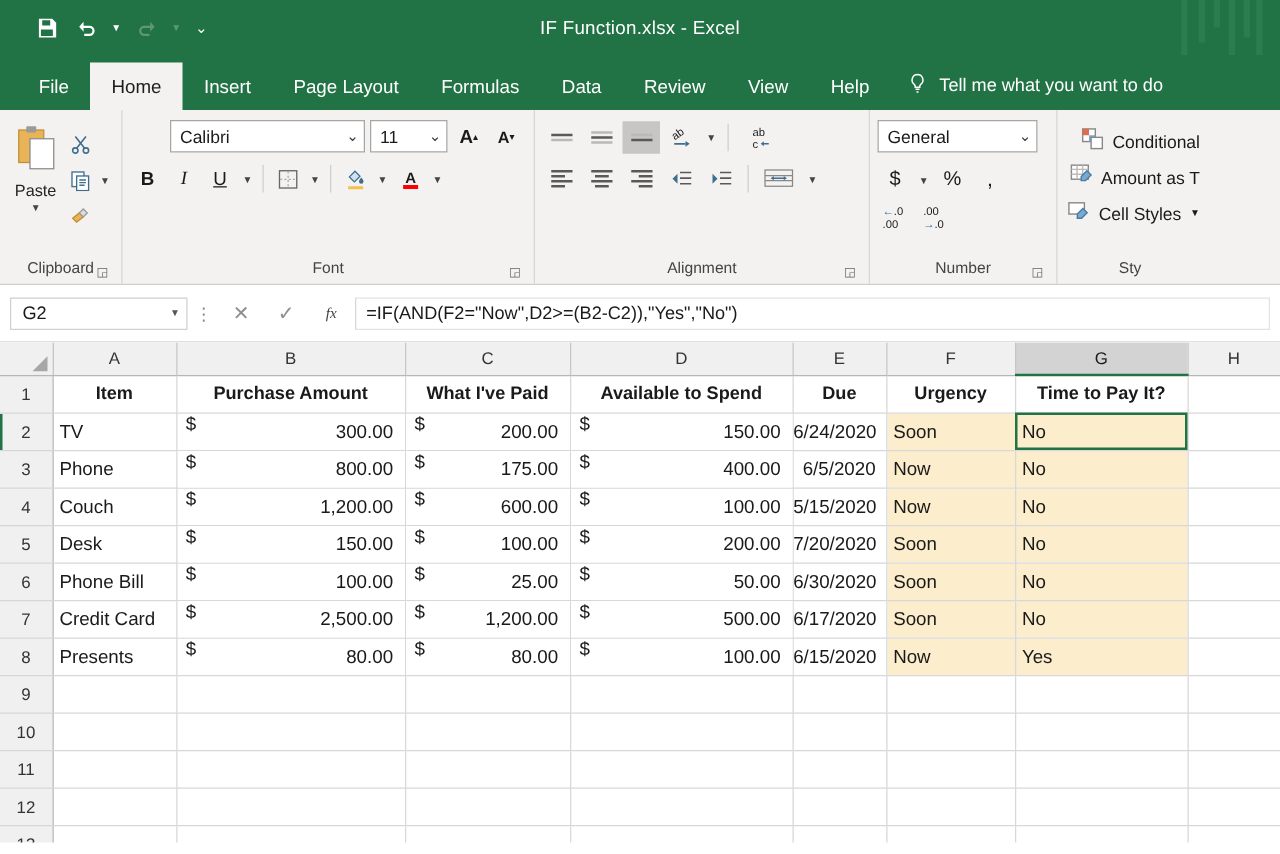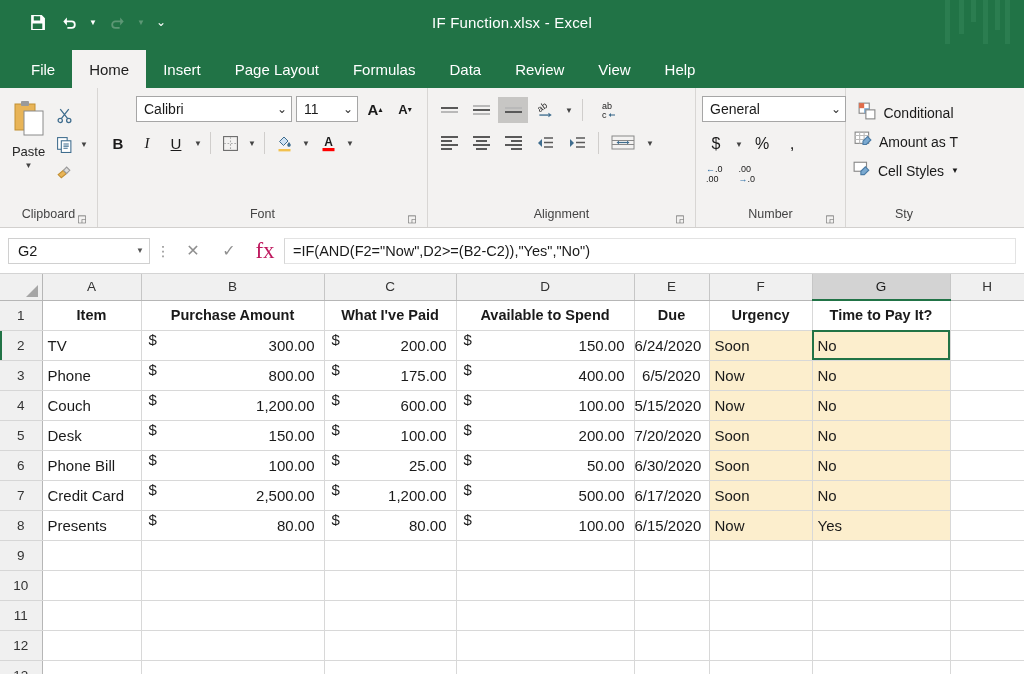--- a/index.html
+++ b/index.html
@@ -187,21 +187,21 @@
     background: #ffffff;
     border: 1px solid #d0d0d0;
     display: flex; align-items: center;
     padding: 0 5px 0 9px;
     font-size: 14.5px; color: #1a1a1a;
   }
   .namebox .nb-val { flex: 1; }
   .namebox .nb-caret { font-size: 8px; color: #555; }
   .fb-dots { width: 22px; text-align: center; color: #8a8a8a; font-size: 14px; letter-spacing: 0; }
   .fb-btn { width: 34px; height: 26px; display:flex; align-items:center; justify-content:center; font-size: 16px; color: #8f8f8f; }
-  .fb-btn.fx { font-family: "Liberation Serif", serif; font-size: 23px; color: #be185d; }
+  .fb-btn.fx { font-style: italic; font-family: "Liberation Serif", serif; font-size: 12px; color: #404040; }
   .formula-input {
     flex: 1; height: 26px;
     background: #ffffff;
     border: 1px solid #e3e3e3;
     border-left: 1px solid #d6d6d6;
     display: flex; align-items: center;
     padding: 0 6px 0 8px;
     font-size: 14.5px; color: #1a1a1a;
     white-space: nowrap; overflow: hidden;
   }
@@ -316,20 +316,29 @@
 <div class="tabbar">
   <div class="tab">File</div>
   <div class="tab active">Home</div>
   <div class="tab">Insert</div>
   <div class="tab">Page Layout</div>
   <div class="tab">Formulas</div>
   <div class="tab">Data</div>
   <div class="tab">Review</div>
   <div class="tab">View</div>
   <div class="tab">Help</div>
+  <div class="tellme">
+    <span>
+      <svg width="16" height="18" viewBox="0 0 16 18">
+          <path fill="none" stroke="#ffffff" stroke-width="1.2" d="M8 1.6a4.4 4.4 0 0 0-2.6 7.9c.5.4.8 1 .8 1.6v.6h3.6v-.6c0-.6.3-1.2.8-1.6A4.4 4.4 0 0 0 8 1.6z"></path>
+          <path stroke="#ffffff" stroke-width="1.2" d="M6.4 13.4h3.2M7.2 15.6h1.6"></path>
+        </svg>
+    </span>
+    <span>Tell me what you want to do</span>
+  </div>
 </div>
 
 <div class="ribbon">
 
   <div class="group g-clipboard">
     <div class="group-body">
       <div class="paste-col">
         <span>
           <svg width="36" height="38" viewBox="0 0 36 38">
             <rect x="4" y="4" width="20" height="26" fill="#e8b457" stroke="#c18f33"></rect>
@@ -525,21 +534,21 @@
       </div>
     </div>
     <div class="group-label">
       <span>Alignment</span>
       <span class="dialog-launcher">◲</span>
     </div>
   </div>
 
   <div class="group g-number">
     <div class="group-body" style="flex-direction:column;align-items:flex-start">
-      <div class="combo" style="width:144px">
+      <div class="combo" style="width:128px">
         <span class="cval">General</span>
         <span class="cv-caret">⌄</span>
       </div>
       <div class="num-row2">
         <span class="bbtn" style="font-size:16px">$</span>
         <span class="mini-caret">▼</span>
         <span class="bbtn" style="font-size:16px">%</span>
         <span class="bbtn" style="font-size:17px">,</span>
       </div>
       <div class="num-row3">
@@ -553,21 +562,21 @@
           </span>
       </div>
     </div>
     <div class="group-label">
       <span>Number</span>
       <span class="dialog-launcher">◲</span>
     </div>
   </div>
 
   <div class="group g-styles">
-    <div class="group-body" style="flex-direction:column;align-items:center;padding-top:5px">
+    <div class="group-body" style="flex-direction:column;align-items:flex-end;padding-top:5px">
       <div class="style-item">
         <span>
           <svg width="18" height="18" viewBox="0 0 16 16">
               <rect x="1" y="1" width="9" height="9" fill="#fff" stroke="#888"></rect>
               <rect x="1" y="1" width="4.5" height="4.5" fill="#e06c4a"></rect>
               <rect x="5.5" y="5.5" width="4.5" height="4.5" fill="#7aa9d0"></rect>
               <rect x="7" y="7" width="8" height="8" fill="#fff" stroke="#888"></rect>
             </svg>
         </span>
         <span>Conditional</span>

